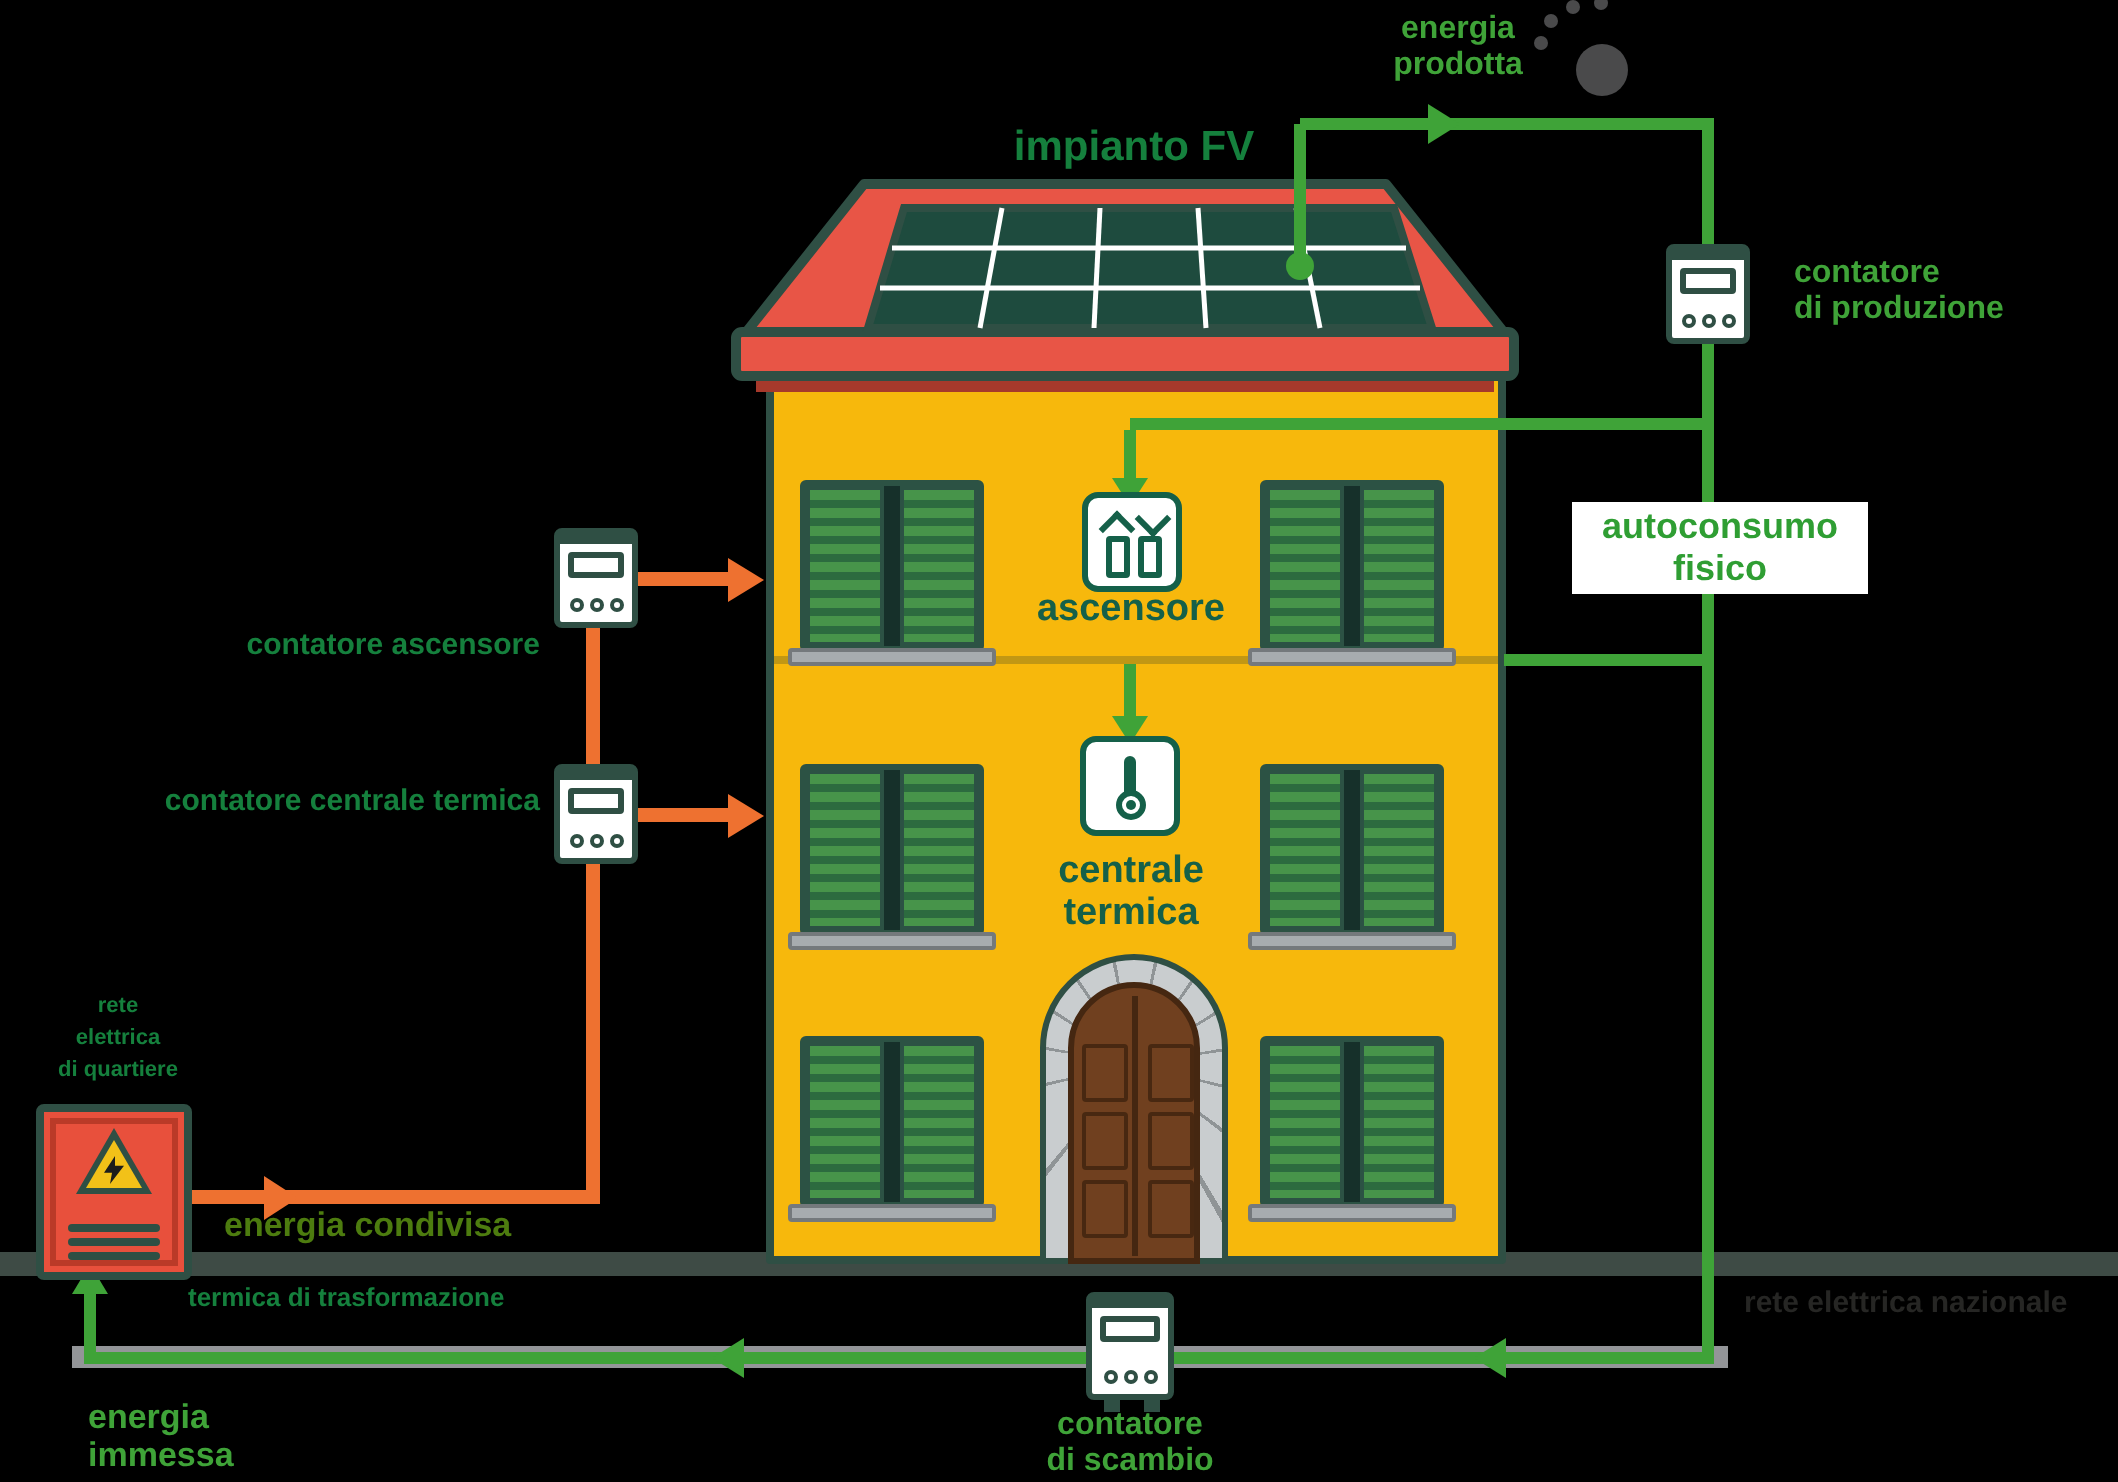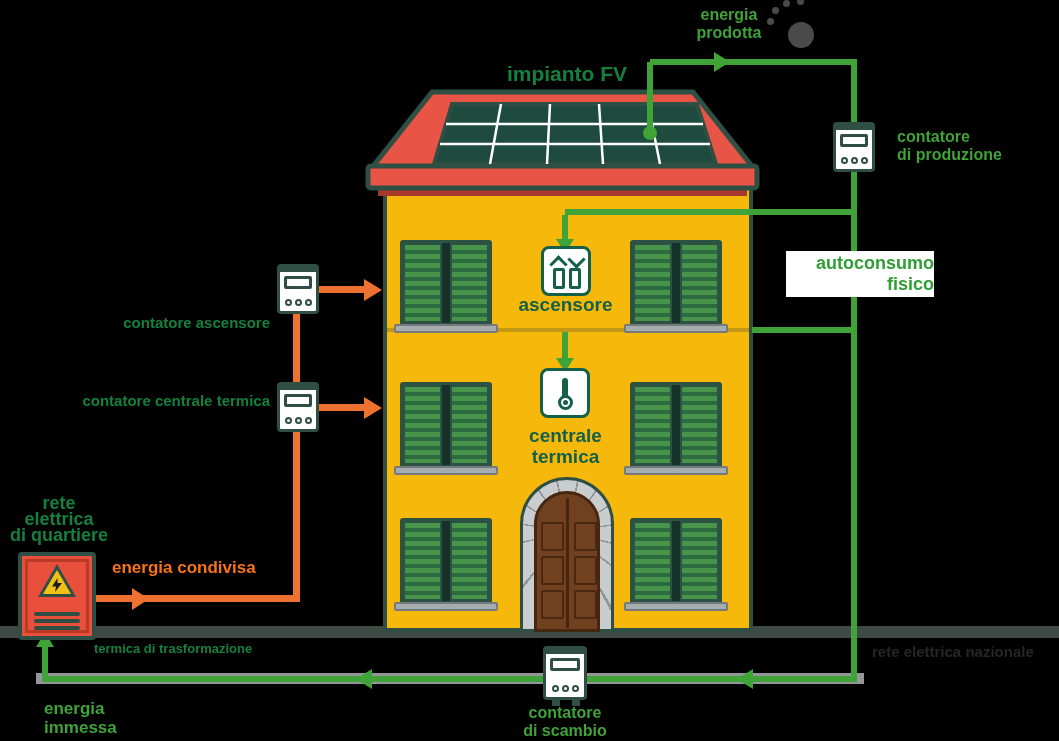--- a/index.html
+++ b/index.html
@@ -3,21 +3,21 @@
 <meta charset="utf-8">
 <style>
   html,body{margin:0;padding:0;background:#000;}
   #stage{position:relative;width:1059px;height:741px;background:#000;overflow:hidden;
          font-family:"Liberation Sans",sans-serif;}
   .abs{position:absolute;}
   .txt{position:absolute;font-weight:700;}
   .grn{color:#3FA338;}
   .dgrn{color:#156049;}
   .gray{color:#15803d;}
-  .org{color:#f97316;}
+  .org{color:#4d7c0f;margin-top:45px;}
   .ctr{text-align:center;}
   .rgt{text-align:right;}
   .nw{white-space:nowrap;}
   .blk span{display:block;}
 
   
   .hl,.vl{position:absolute;}
   .green-line{background:#3FA338;}
   .orange-line{background:#EE7130;}
 
@@ -51,21 +51,21 @@
   .cab-inner{position:absolute;inset:3px;border:3px solid #BA3A28;}
   .cab-line{position:absolute;left:12px;width:46px;height:3.5px;background:#2F4F44;border-radius:2px;}
 
   
   .arch{position:absolute;left:520px;top:477px;width:94px;height:155px;border:3px solid #2F4F44;border-radius:50px 50px 0 0;box-sizing:border-box;
         background:repeating-conic-gradient(from 235deg at 50% 52px,#C9CDCF 0 21deg,#8F9496 21deg 23deg);}
   .door{position:absolute;left:11px;top:11px;width:66px;height:141px;background:#70401F;border:3px solid #452711;border-radius:33px 33px 0 0;box-sizing:border-box;}
   .door-split{position:absolute;left:29px;top:4px;width:3px;height:130px;background:#452711;}
   .dp{position:absolute;width:19px;height:25px;border:2px solid rgba(40,20,5,.55);border-radius:2px;}
 
-  .white-box{position:absolute;background:#fff;display:flex;flex-direction:column;justify-content:center;text-align:right;}
+  .white-box{position:absolute;background:#fff;display:flex;flex-direction:column;justify-content:center;}
   .sun-dot{position:absolute;background:#4A4A4B;border-radius:50%;}
 </style>
 </head>
 <body>
 
 <div id="stage">
 
   <div class="abs" style="left:0;top:626px;width:1059px;height:12px;background:#3E4B45;"></div>
 
   <div class="abs" style="left:36px;top:673px;width:828px;height:11px;background:#939598;"></div>
@@ -257,21 +257,21 @@
 
   <div class="txt dgrn ctr blk" style="left:488px;top:425px;width:155px;font-size:19px;line-height:21px;font-weight:800;">
     <span>centrale</span>
       <span>termica</span>
   </div>
 
   <div class="txt gray rgt nw" style="left:40px;top:274px;width:230px;font-size:15px;margin-top:40px;">contatore ascensore</div>
 
   <div class="txt gray rgt nw" style="left:30px;top:392px;width:240px;font-size:15px;">contatore centrale termica</div>
 
-  <div class="txt gray ctr blk" style="left:6px;top:495px;width:106px;font-size:18px;line-height:16px;">
+  <div class="txt gray ctr blk" style="left:6px;top:495px;width:106px;font-size:11px;line-height:16px;">
     <span>rete</span>
       <span>elettrica</span>
       <span>di quartiere</span>
   </div>
 
   <div class="txt org nw" style="left:112px;top:558px;font-size:17px;font-weight:800;">energia condivisa</div>
 
   <div class="txt gray nw" style="left:94px;top:641px;font-size:13px;">termica di trasformazione</div>
 
   <div class="txt nw" style="left:872px;top:643px;font-size:15px;color:#262624;">rete elettrica nazionale</div>

